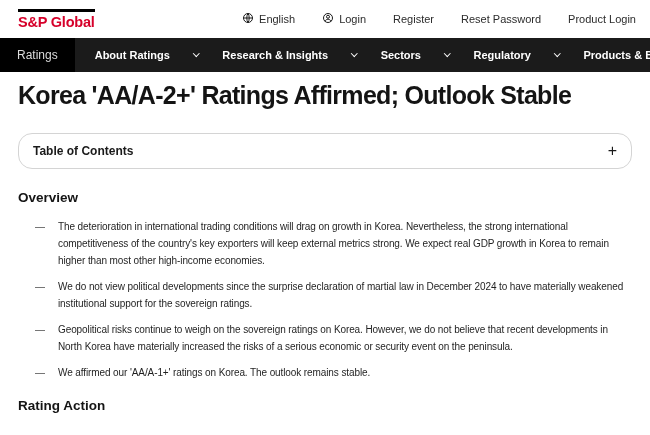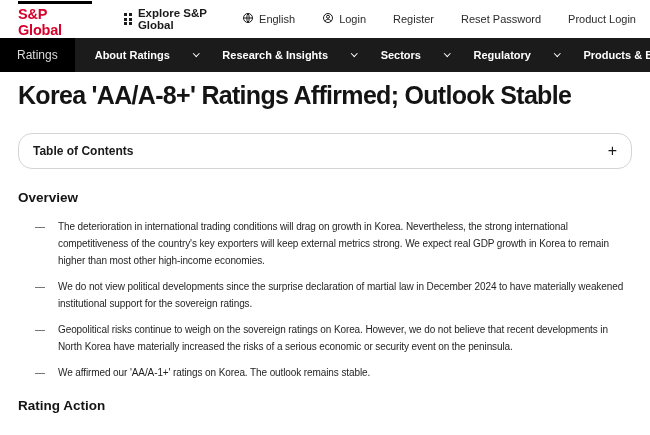--- a/index.html
+++ b/index.html
@@ -63,31 +63,20 @@
   .bullet .dash { width: 23px; flex: none; color: #4a4a4a; }
   .bullet .btext { flex: 1; padding-right: 4px; }
   h2.rating { margin-top: 17px; }
 </style>
 </head>
 <body>
 
 <header class="topbar">
   <div class="topbar-left">
     <div class="logo">S&amp;P Global</div>
-    <div class="explore">
-      <span class="grid-icon">
-          <i></i>
-          <i></i>
-          <i></i>
-          <i></i>
-          <i></i>
-          <i></i>
-        </span>
-      <span>Explore S&amp;P Global</span>
-    </div>
   </div>
   <div class="topbar-right">
     <div class="tb-item">
       <span>
         <svg width="12" height="12" viewBox="0 0 24 24" fill="none" stroke="#1a1a1a" stroke-width="2">
           <circle cx="12" cy="12" r="9"></circle>
             <path d="M3 12h18M12 3c3.2 3.6 3.2 14.4 0 18M12 3c-3.2 3.6-3.2 14.4 0 18"></path>
         </svg>
       </span>
       <span>English</span>
@@ -136,21 +125,21 @@
     <div class="nav-item">
       <span>Products &amp; Benefits</span>
       <span class="chev"></span>
     </div>
 
   </div>
 
 </nav>
 
 <main class="main">
-  <h1 class="title">Korea 'AA/A-8+' Ratings Affirmed; Outlook Stable</h1>
+  <h1 class="title">Korea 'AA/A-2+' Ratings Affirmed; Outlook Stable</h1>
 
   <div class="toc">
     <span class="toc-label">Table of Contents</span>
     <span class="plus-icon">+</span>
   </div>
 
   <h2 class="section-heading">Overview</h2>
 
   <div class="bullets">
     <div class="bullet">

